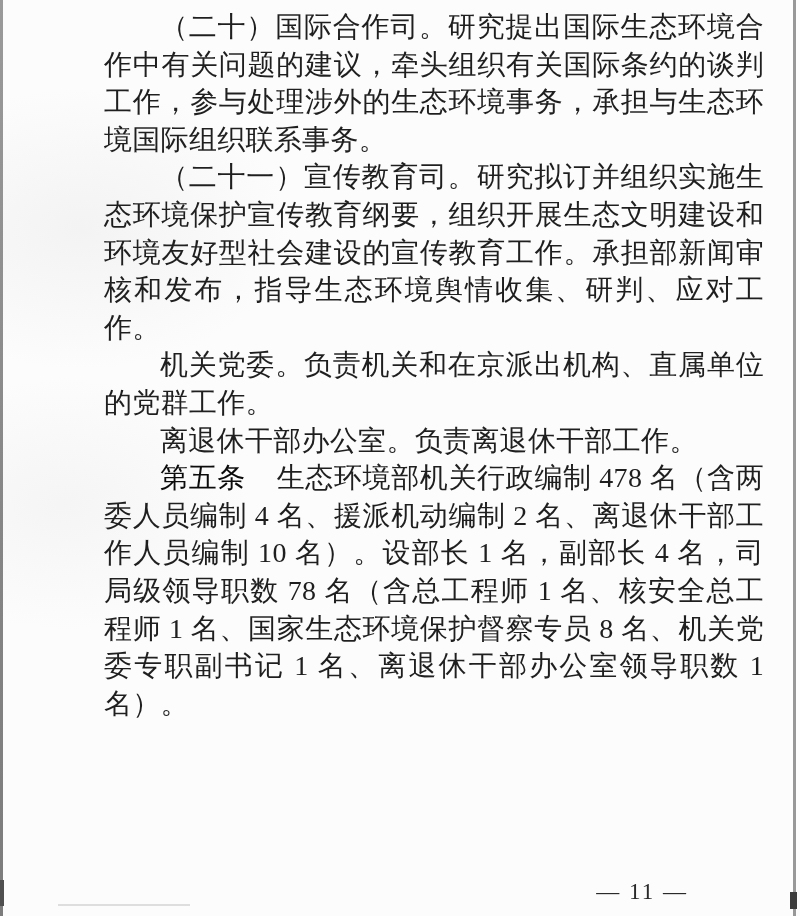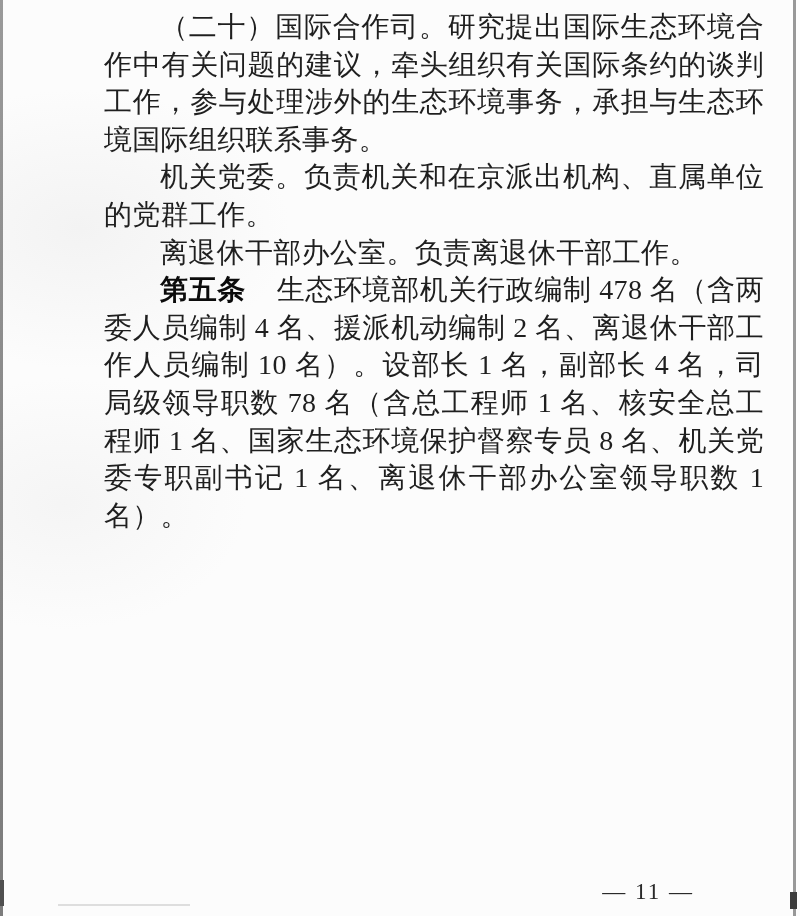--- a/index.html
+++ b/index.html
@@ -24,28 +24,28 @@
     color: #1f1f1f;
     text-align: justify;
     margin-left: 20px;
   }
   p.para {
     margin: 0;
     text-indent: 2em;
     letter-spacing: 0.3px;
   }
   .article-label {
-    font-weight: 700;
+    font-weight: 400;
     color: #0b0b0b;
     margin-right: 1.1em;
   }
   .page-number {
     position: absolute;
     top: 879px;
-    left: 6px;
+    left: 0;
     width: 688px;
     text-align: right;
     font-size: 23px;
     letter-spacing: 2px;
     color: #2a2a2a;
   }
   .edge-left {
     position: absolute; left: 0; top: 0;
     width: 3px; height: 916px;
     background: linear-gradient(#9a9a9a 0%, #858585 60%, #7c7c7c 100%);
@@ -76,20 +76,21 @@
   <div class="edge-left"></div>
   <div class="edge-right"></div>
   <div class="mark-bottom-left"></div>
   <div class="mark-bottom-right"></div>
   <div class="scratch"></div>
 
   <div class="text-block">
 
     <p class="para"><span>（二十）国际合作司。研究提出国际生态环境合作中有关问题的建议，牵头组织有关国际条约的谈判工作，参与处理涉外的生态环境事务，承担与生态环境国际组织联系事务。</span></p>
 
+    <p class="para"><span>（二十一）宣传教育司。研究拟订并组织实施生态环境保护宣传教育纲要，组织开展生态文明建设和环境友好型社会建设的宣传教育工作。承担部新闻审核和发布，指导生态环境舆情收集、研判、应对工作。</span></p>
 
     <p class="para"><span>机关党委。负责机关和在京派出机构、直属单位的党群工作。</span></p>
 
     <p class="para"><span>离退休干部办公室。负责离退休干部工作。</span></p>
 
     <p class="para"><b class="article-label">第五条</b><span>生态环境部机关行政编制 478 名（含两委人员编制 4 名、援派机动编制 2 名、离退休干部工作人员编制 10 名）。设部长 1 名，副部长 4 名，司局级领导职数 78 名（含总工程师 1 名、核安全总工程师 1 名、国家生态环境保护督察专员 8 名、机关党委专职副书记 1 名、离退休干部办公室领导职数 1 名）。</span></p>
 
 
 
   </div>

